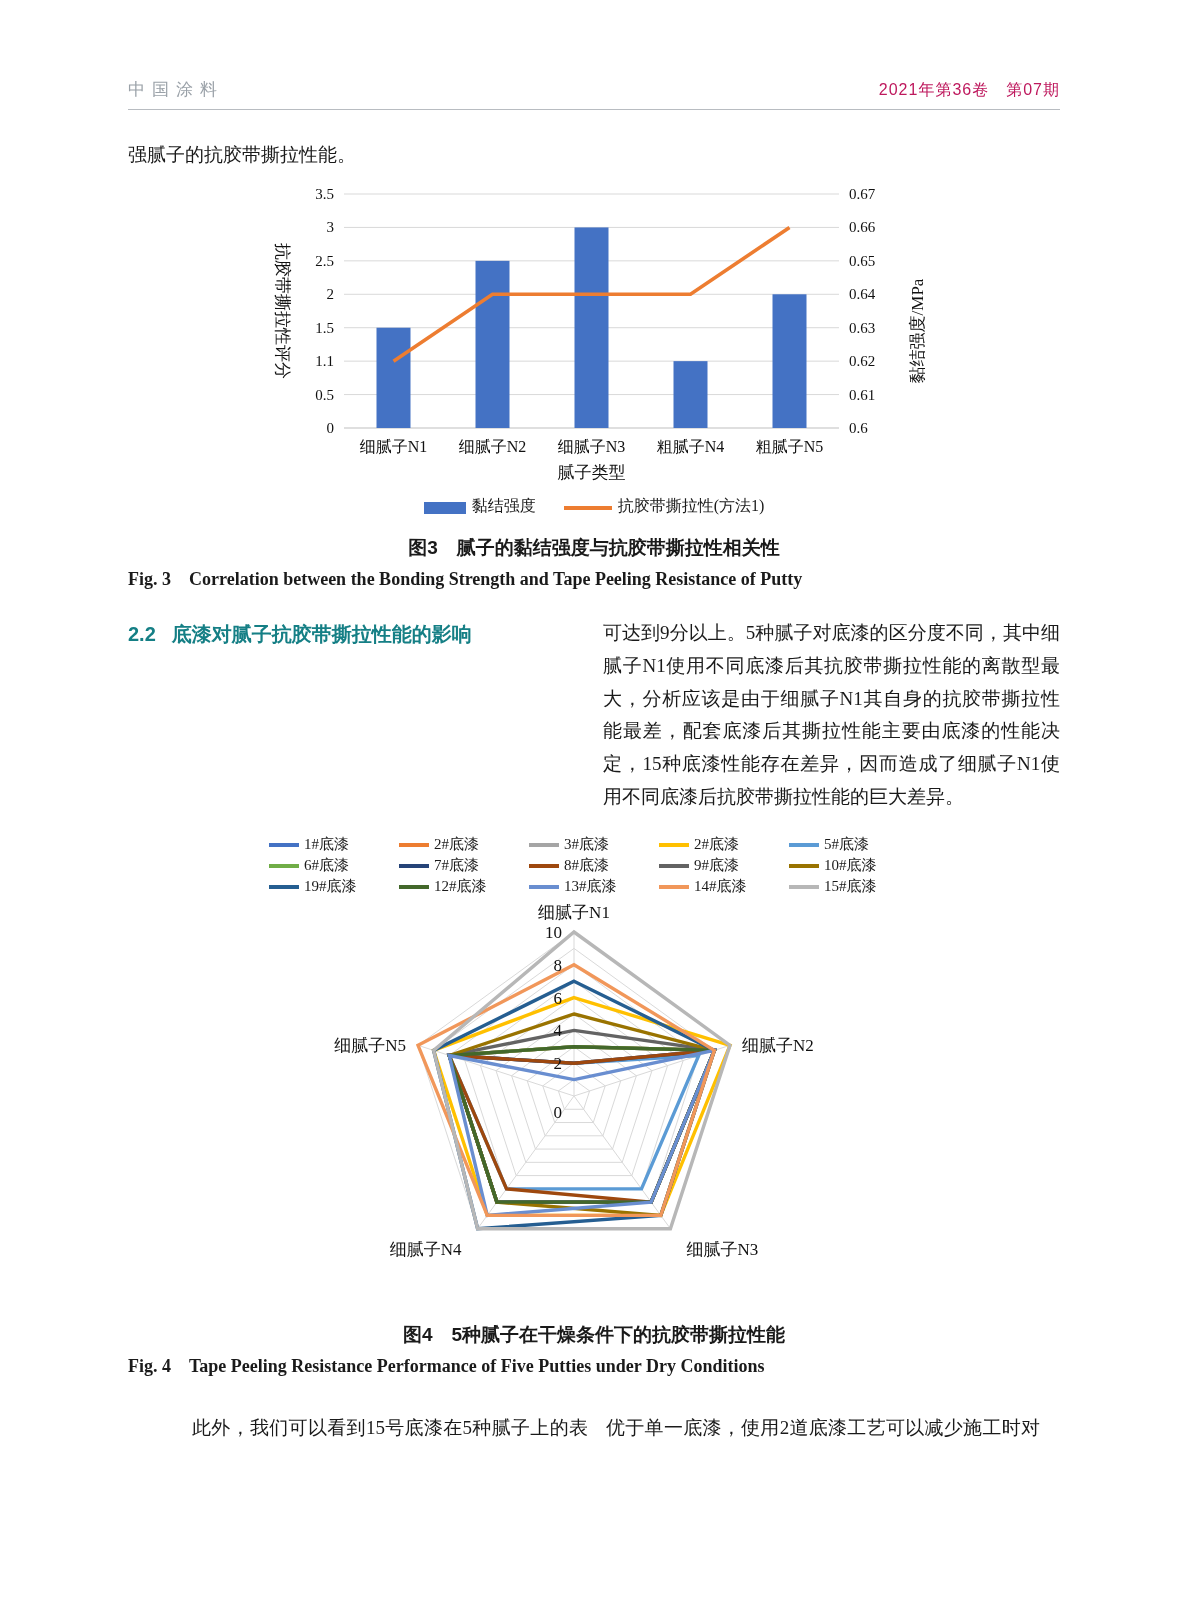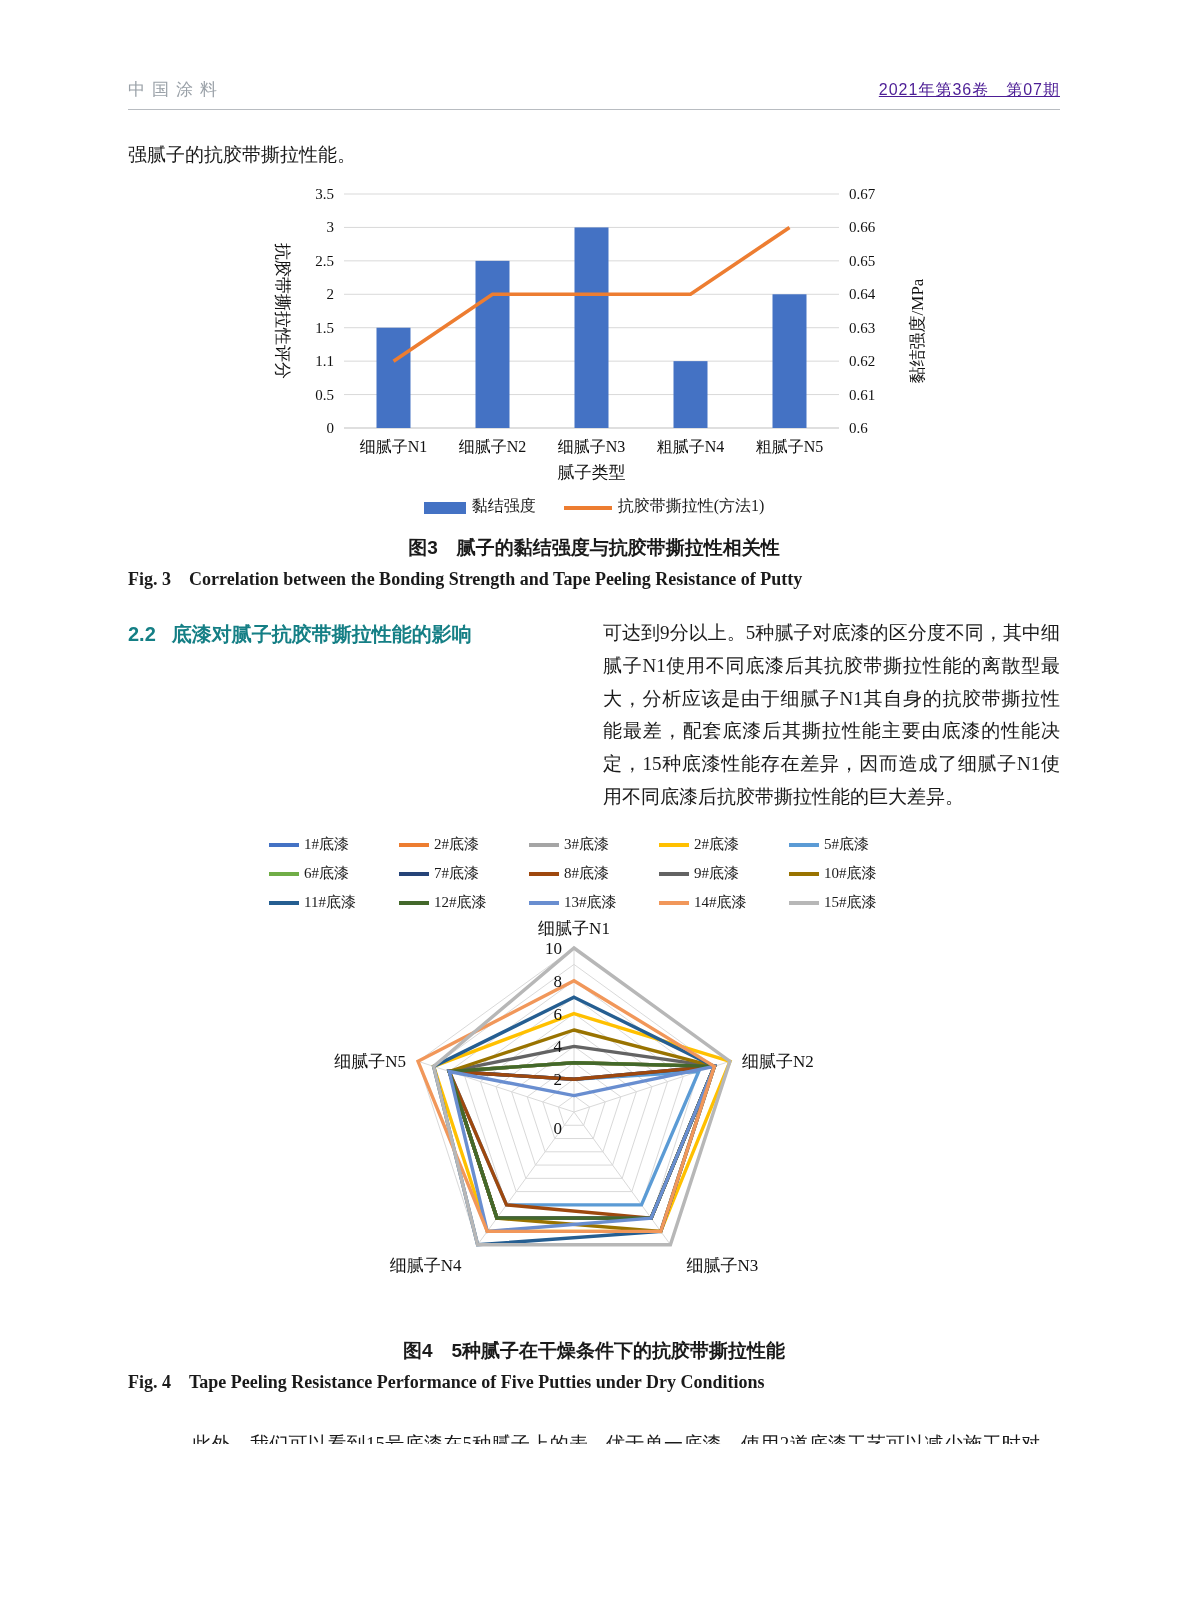--- a/index.html
+++ b/index.html
@@ -9,21 +9,21 @@
     font-family:"Liberation Serif", serif; color:#1a1a1a; overflow:hidden;padding-left:44px;
   }
   .content { position:absolute; left:128px; top:0; width:932px; }
 
   
   .page-header {
     display:flex; justify-content:space-between; align-items:flex-end;
     padding-top:78px; padding-bottom:8px; border-bottom:1px solid #b8bcc1;
   }
   .journal-name { color:#9aa1a8; font-size:17px; letter-spacing:7px; font-family:"Liberation Sans", sans-serif; }
-  .issue-info  { color:#4c1d95; font-size:16px; letter-spacing:1px; font-family:"Liberation Sans", sans-serif;text-decoration:underline; }
+  .issue-info  { color:#be185d; font-size:16px; letter-spacing:1px; font-family:"Liberation Sans", sans-serif; }
 
   .intro-line { margin-top:30px; font-size:19px; line-height:1.6; }
 
   
   .fig3-block { margin-top:10px; text-align:center; }
   .fig3-legend { display:flex; justify-content:center; align-items:center; gap:28px; margin-top:2px; font-size:16px; }
   .legend-swatch-bar { display:inline-block; width:42px; height:12px; background:#4472C4; margin-right:6px; vertical-align:middle; }
   .legend-swatch-line { display:inline-block; width:48px; height:4px; background:#ED7D31; margin-right:6px; vertical-align:middle; }
   .fig-caption-cn { margin-top:18px; text-align:center; font-family:"Liberation Sans", sans-serif; font-weight:bold; font-size:19px; }
   .fig-caption-en { margin-top:6px; text-align:left; font-weight:bold; font-size:18px; }
@@ -35,21 +35,21 @@
     color:#157f85; font-family:"Liberation Sans", sans-serif; font-weight:bold;
     font-size:20px; margin-bottom:8px;
   }
   .section-heading .sec-num { margin-right:16px; }
   .indent { text-indent:2em; }
 
   
   .fig4-block { margin-top:22px; }
   .fig4-legend {
     display:flex; flex-wrap:wrap; justify-content:center;
-    width:680px; margin:0 auto; row-gap:10px;
+    width:680px; margin:0 auto; row-gap:2px;
   }
   .fig4-legend .legend-item { width:130px; display:flex; align-items:center; font-size:15px; }
   .fig4-legend .legend-line { width:30px; height:4px; margin-right:5px; flex:none; }
   .fig4-svg-wrap { text-align:center; margin-top:4px; }
 
   
   .page-footer { position:absolute; left:128px; top:1492px; display:flex; align-items:center; }
   .footer-pagenum { font-size:27px; color:#4a6e9e; margin-right:12px; padding-top:8px; }
   .footer-sep { width:3px; height:46px; background:#1f3864; margin-right:10px; }
   .footer-col-cn { color:#4a6e9e; font-family:"Liberation Sans", sans-serif; font-weight:bold; font-size:20px; line-height:1.2; }
@@ -171,21 +171,21 @@
           <span class="legend-item">
             <span class="legend-line" style="background: rgb(99, 99, 99);"></span>
             <span>9#底漆</span>
           </span>
           <span class="legend-item">
             <span class="legend-line" style="background: rgb(153, 115, 0);"></span>
             <span>10#底漆</span>
           </span>
           <span class="legend-item">
             <span class="legend-line" style="background: rgb(37, 94, 145);"></span>
-            <span>11#底漆</span>
+            <span>19#底漆</span>
           </span>
           <span class="legend-item">
             <span class="legend-line" style="background: rgb(67, 104, 43);"></span>
             <span>12#底漆</span>
           </span>
           <span class="legend-item">
             <span class="legend-line" style="background: rgb(105, 142, 208);"></span>
             <span>13#底漆</span>
           </span>
           <span class="legend-item">

